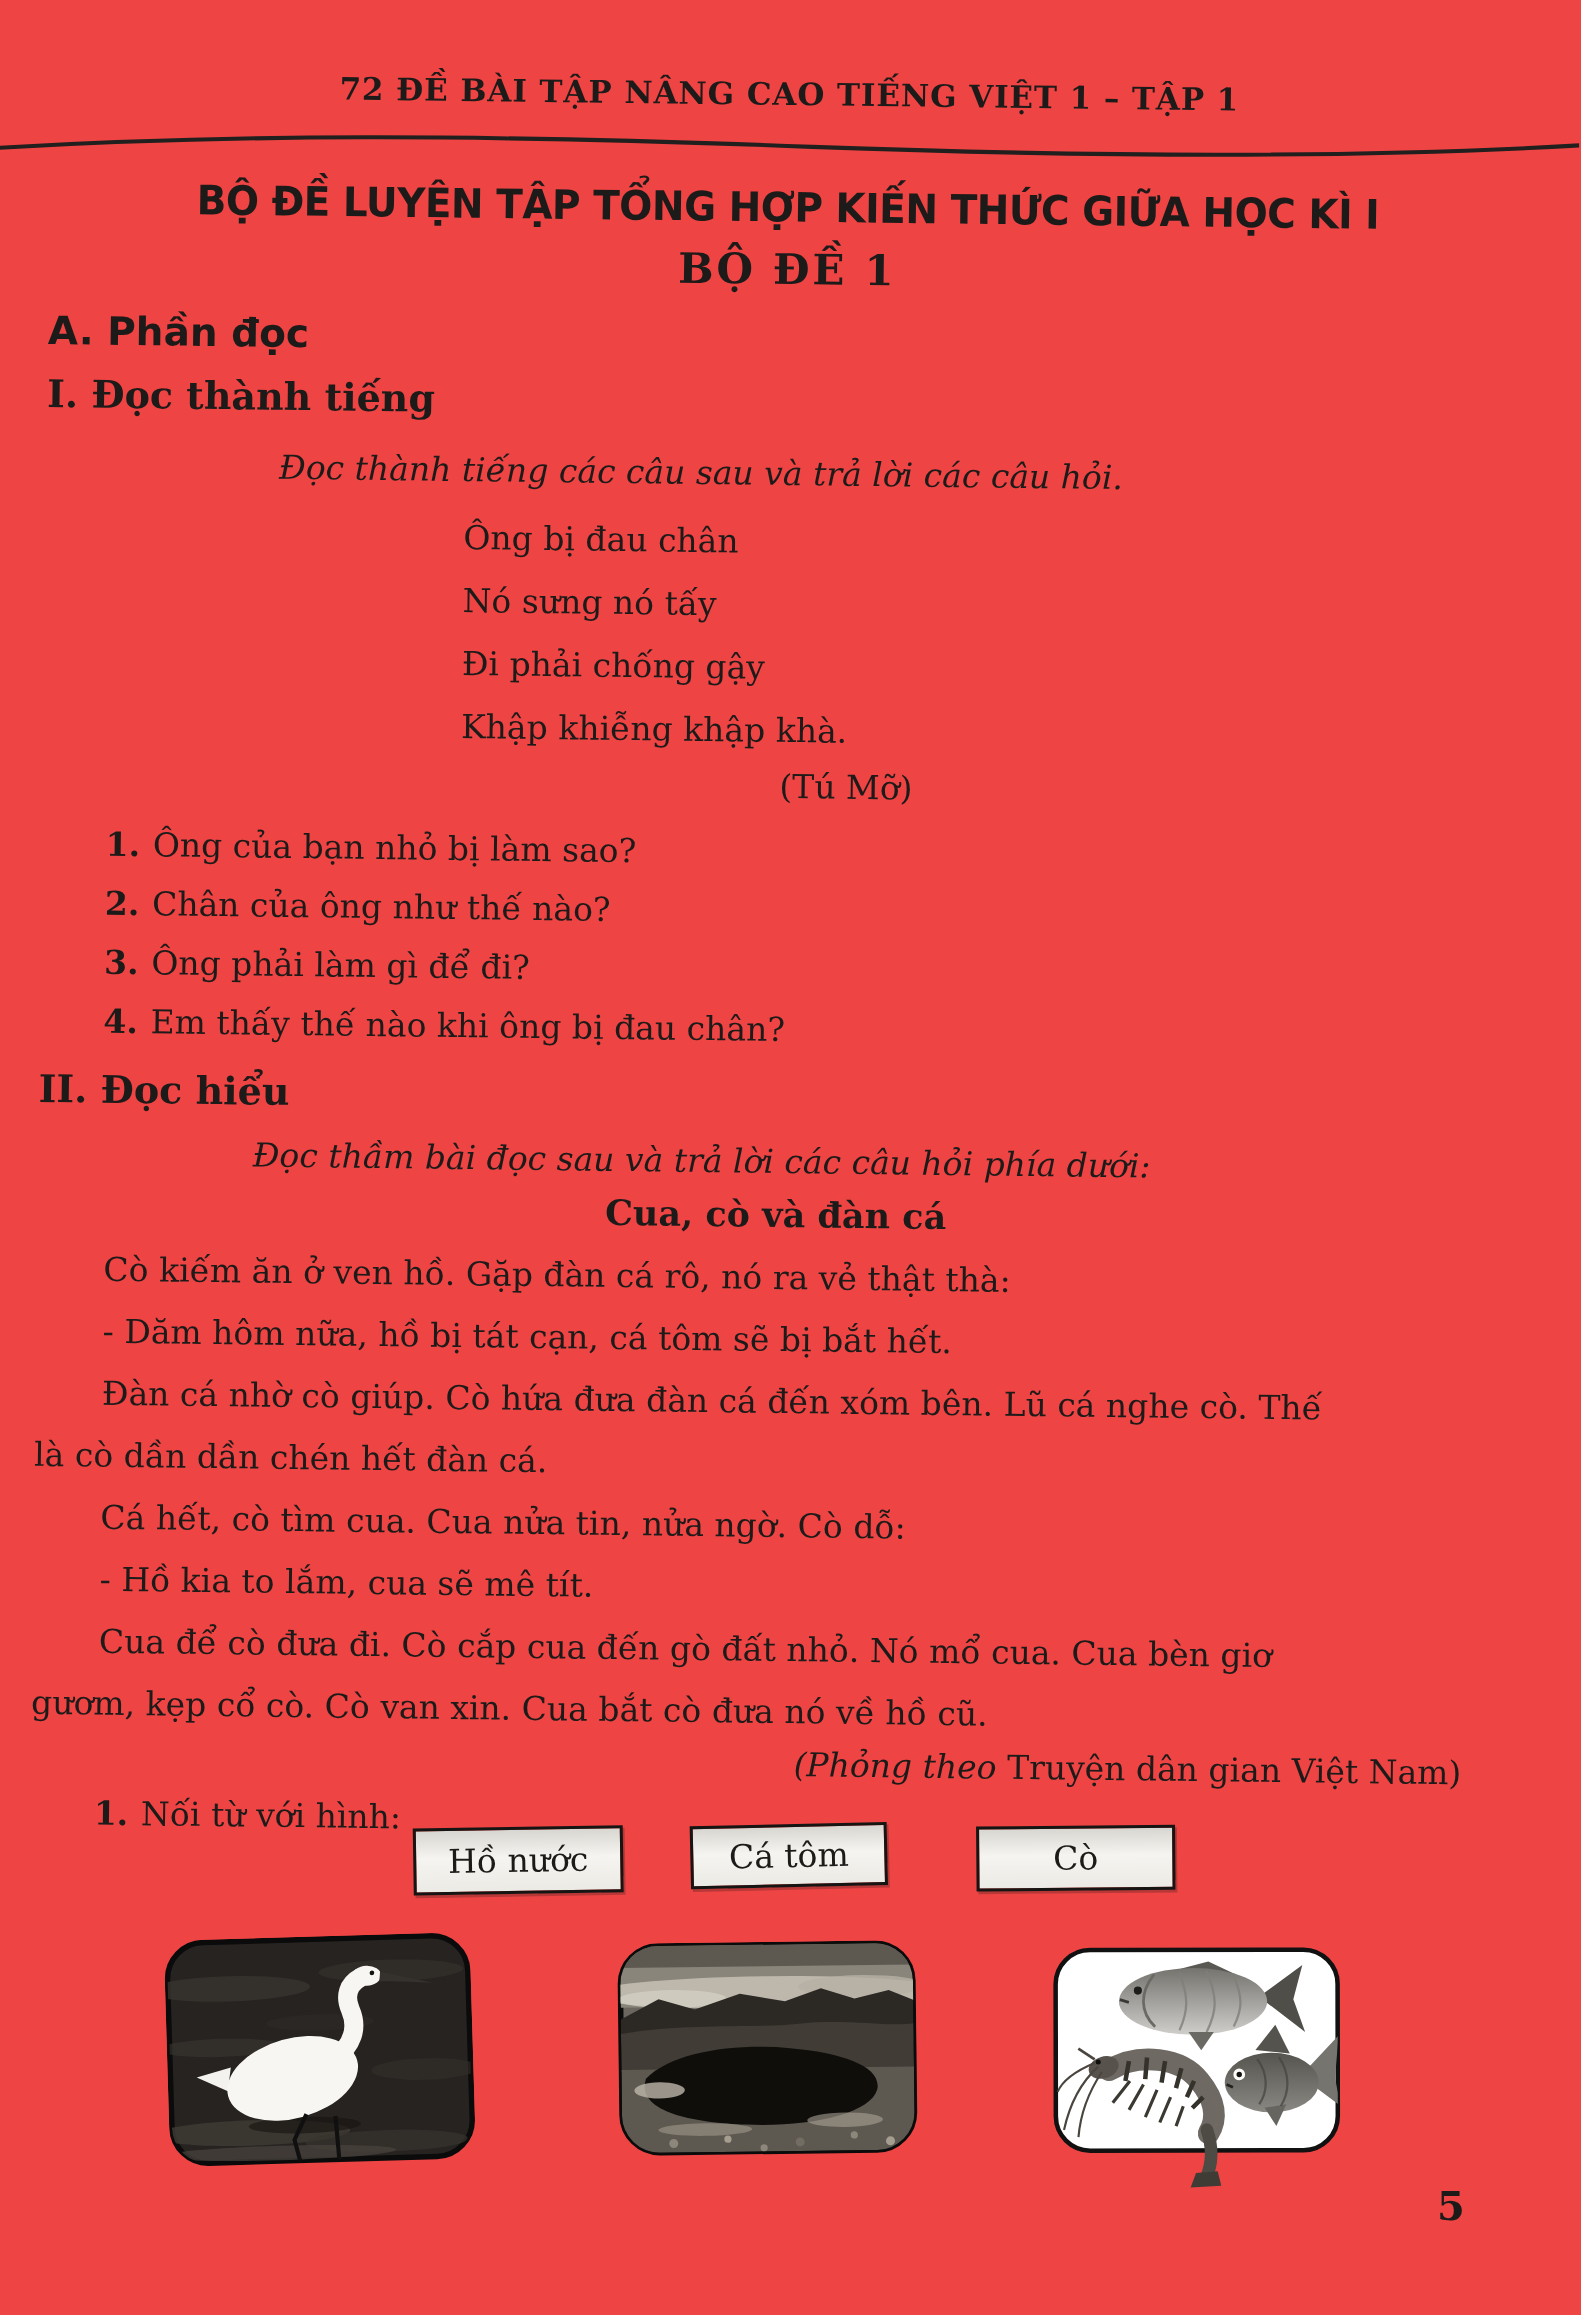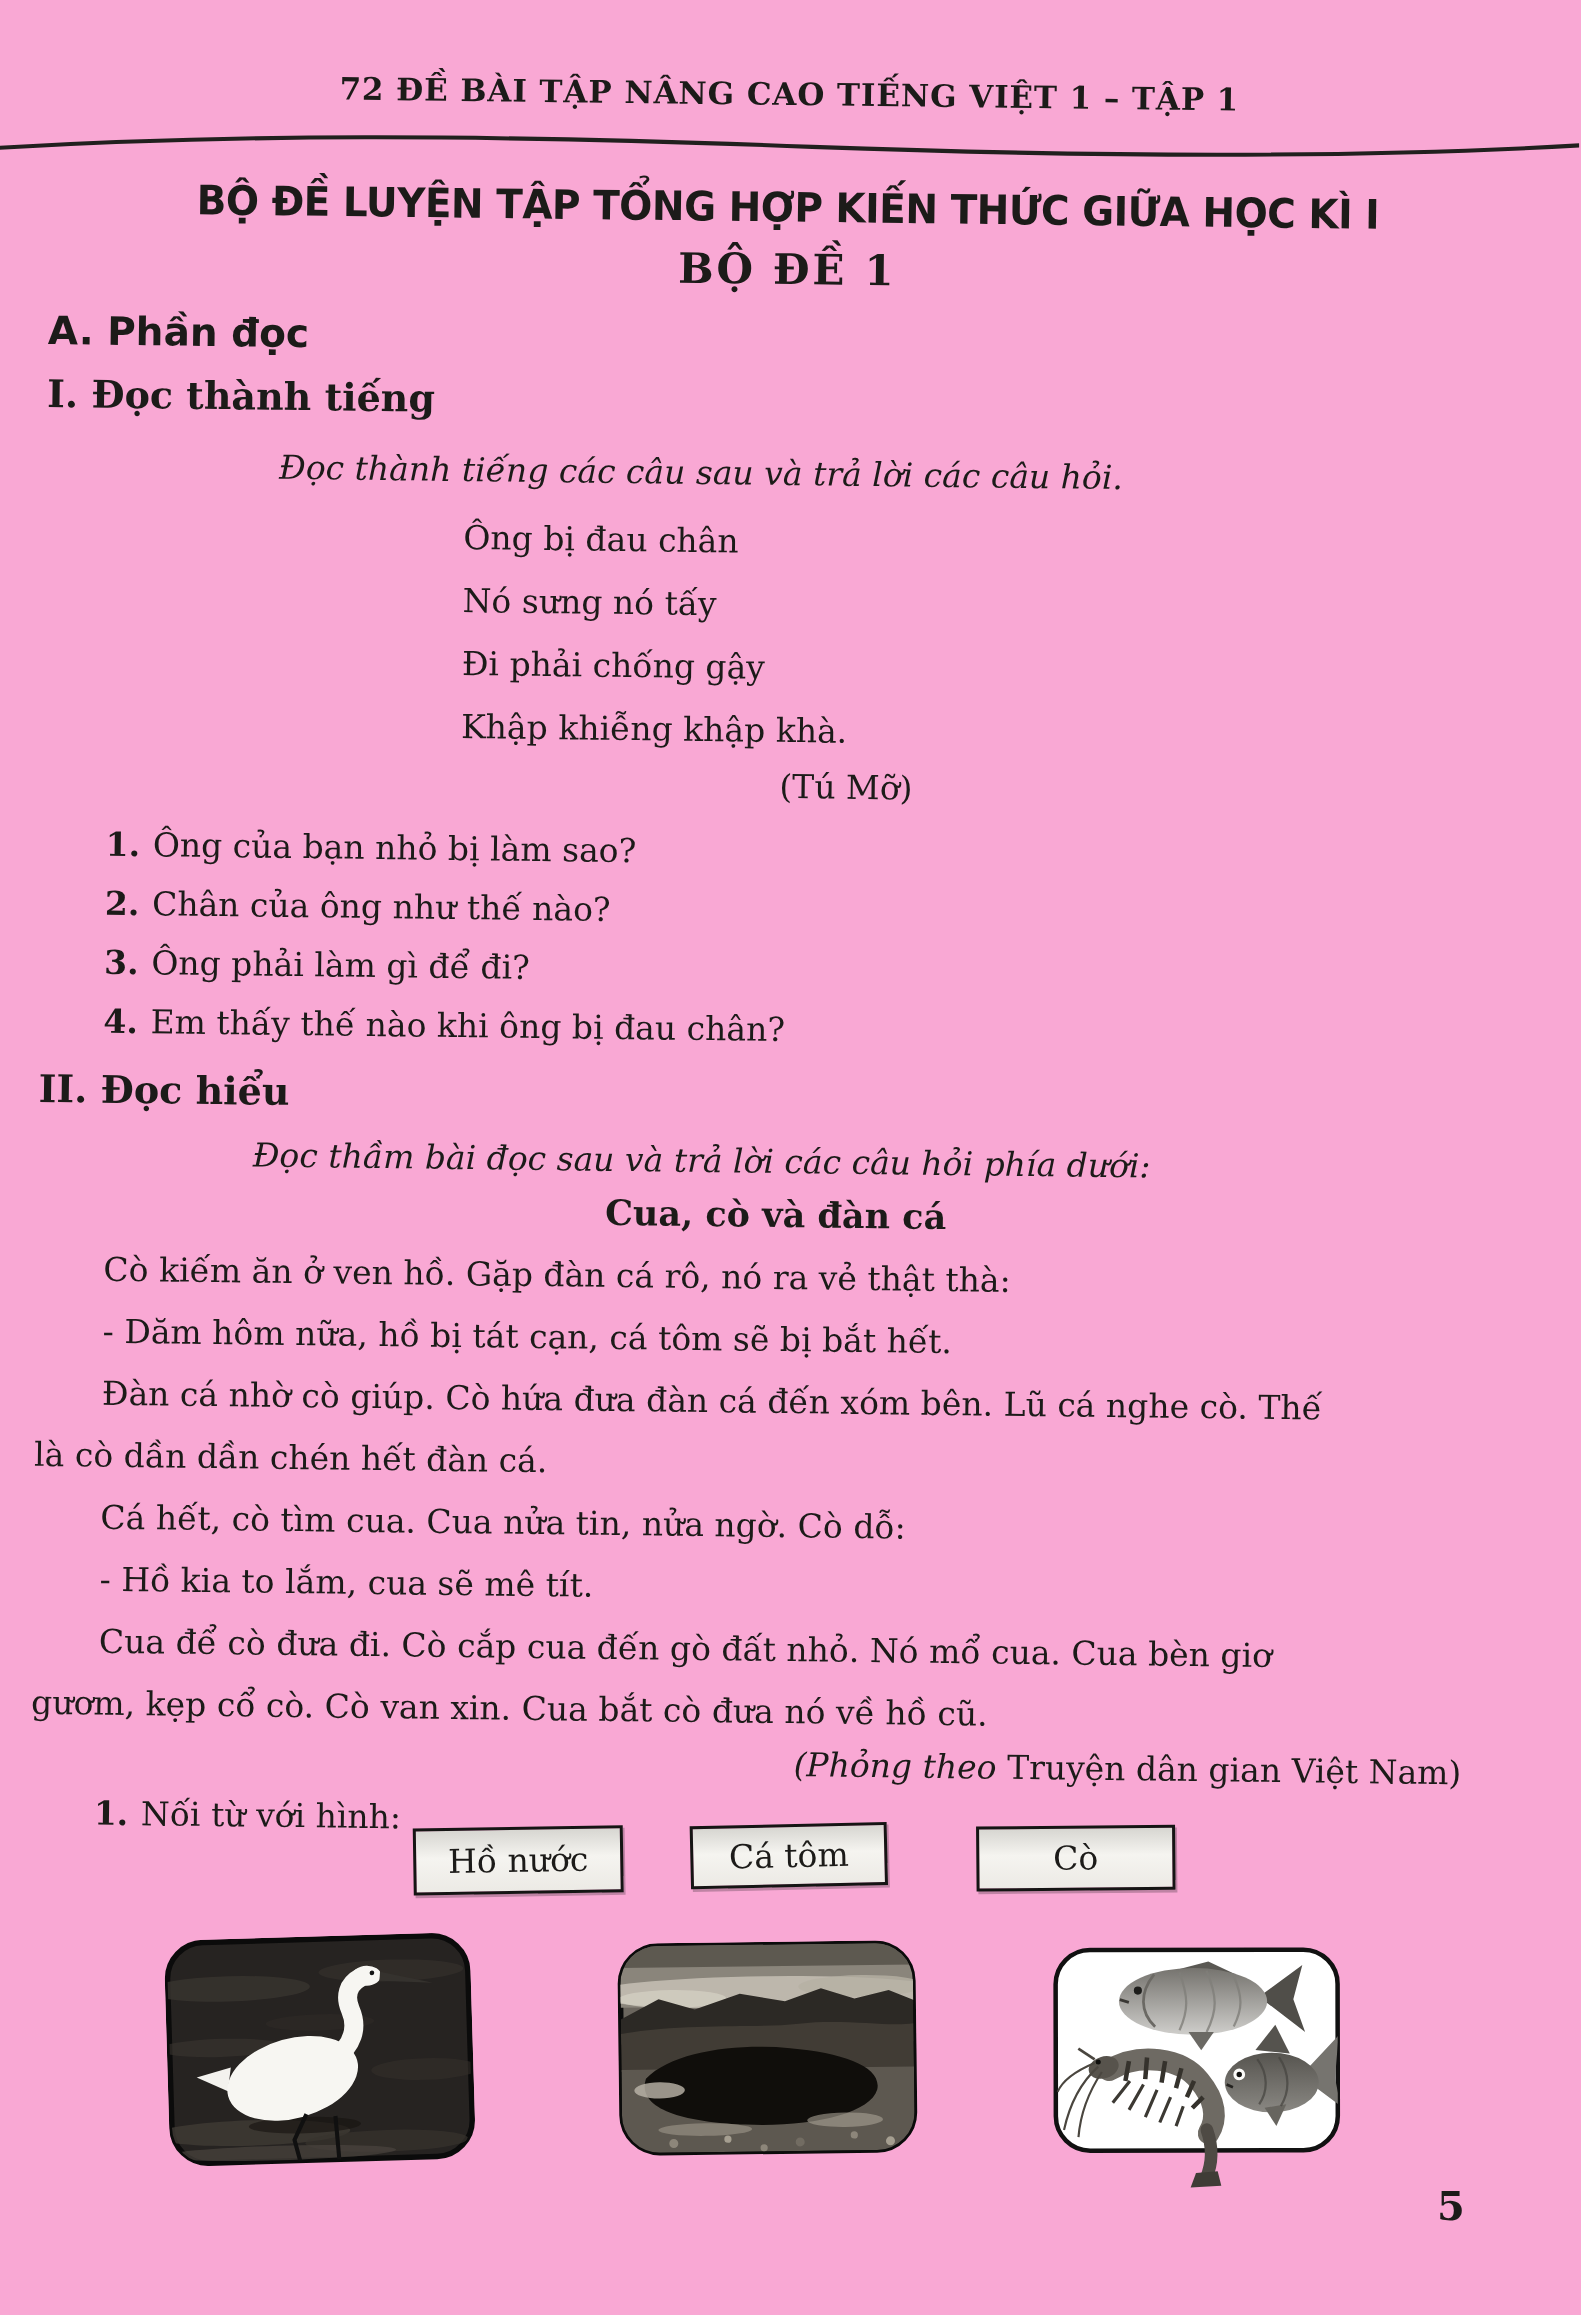--- a/index.html
+++ b/index.html
@@ -1,19 +1,19 @@
 <!DOCTYPE html>
 <html style="font-size:14.5px"><head>
 <meta charset="utf-8">
 <style>
   html,body{margin:0;padding:0;background:#e9e9e7;}
   .page{
     position:relative;
     width:1581px;height:2316px;
-    background:#f9a8d4;
+    background:#ef4444;
     overflow:hidden;
     font-family:"DejaVu Serif", serif;
     color:#1c1b19;
   }
   .tilt{
     position:absolute;left:0;top:0;width:1581px;height:2316px;
     transform:rotate(0.7deg);
     transform-origin:50% 0;
   }
   

